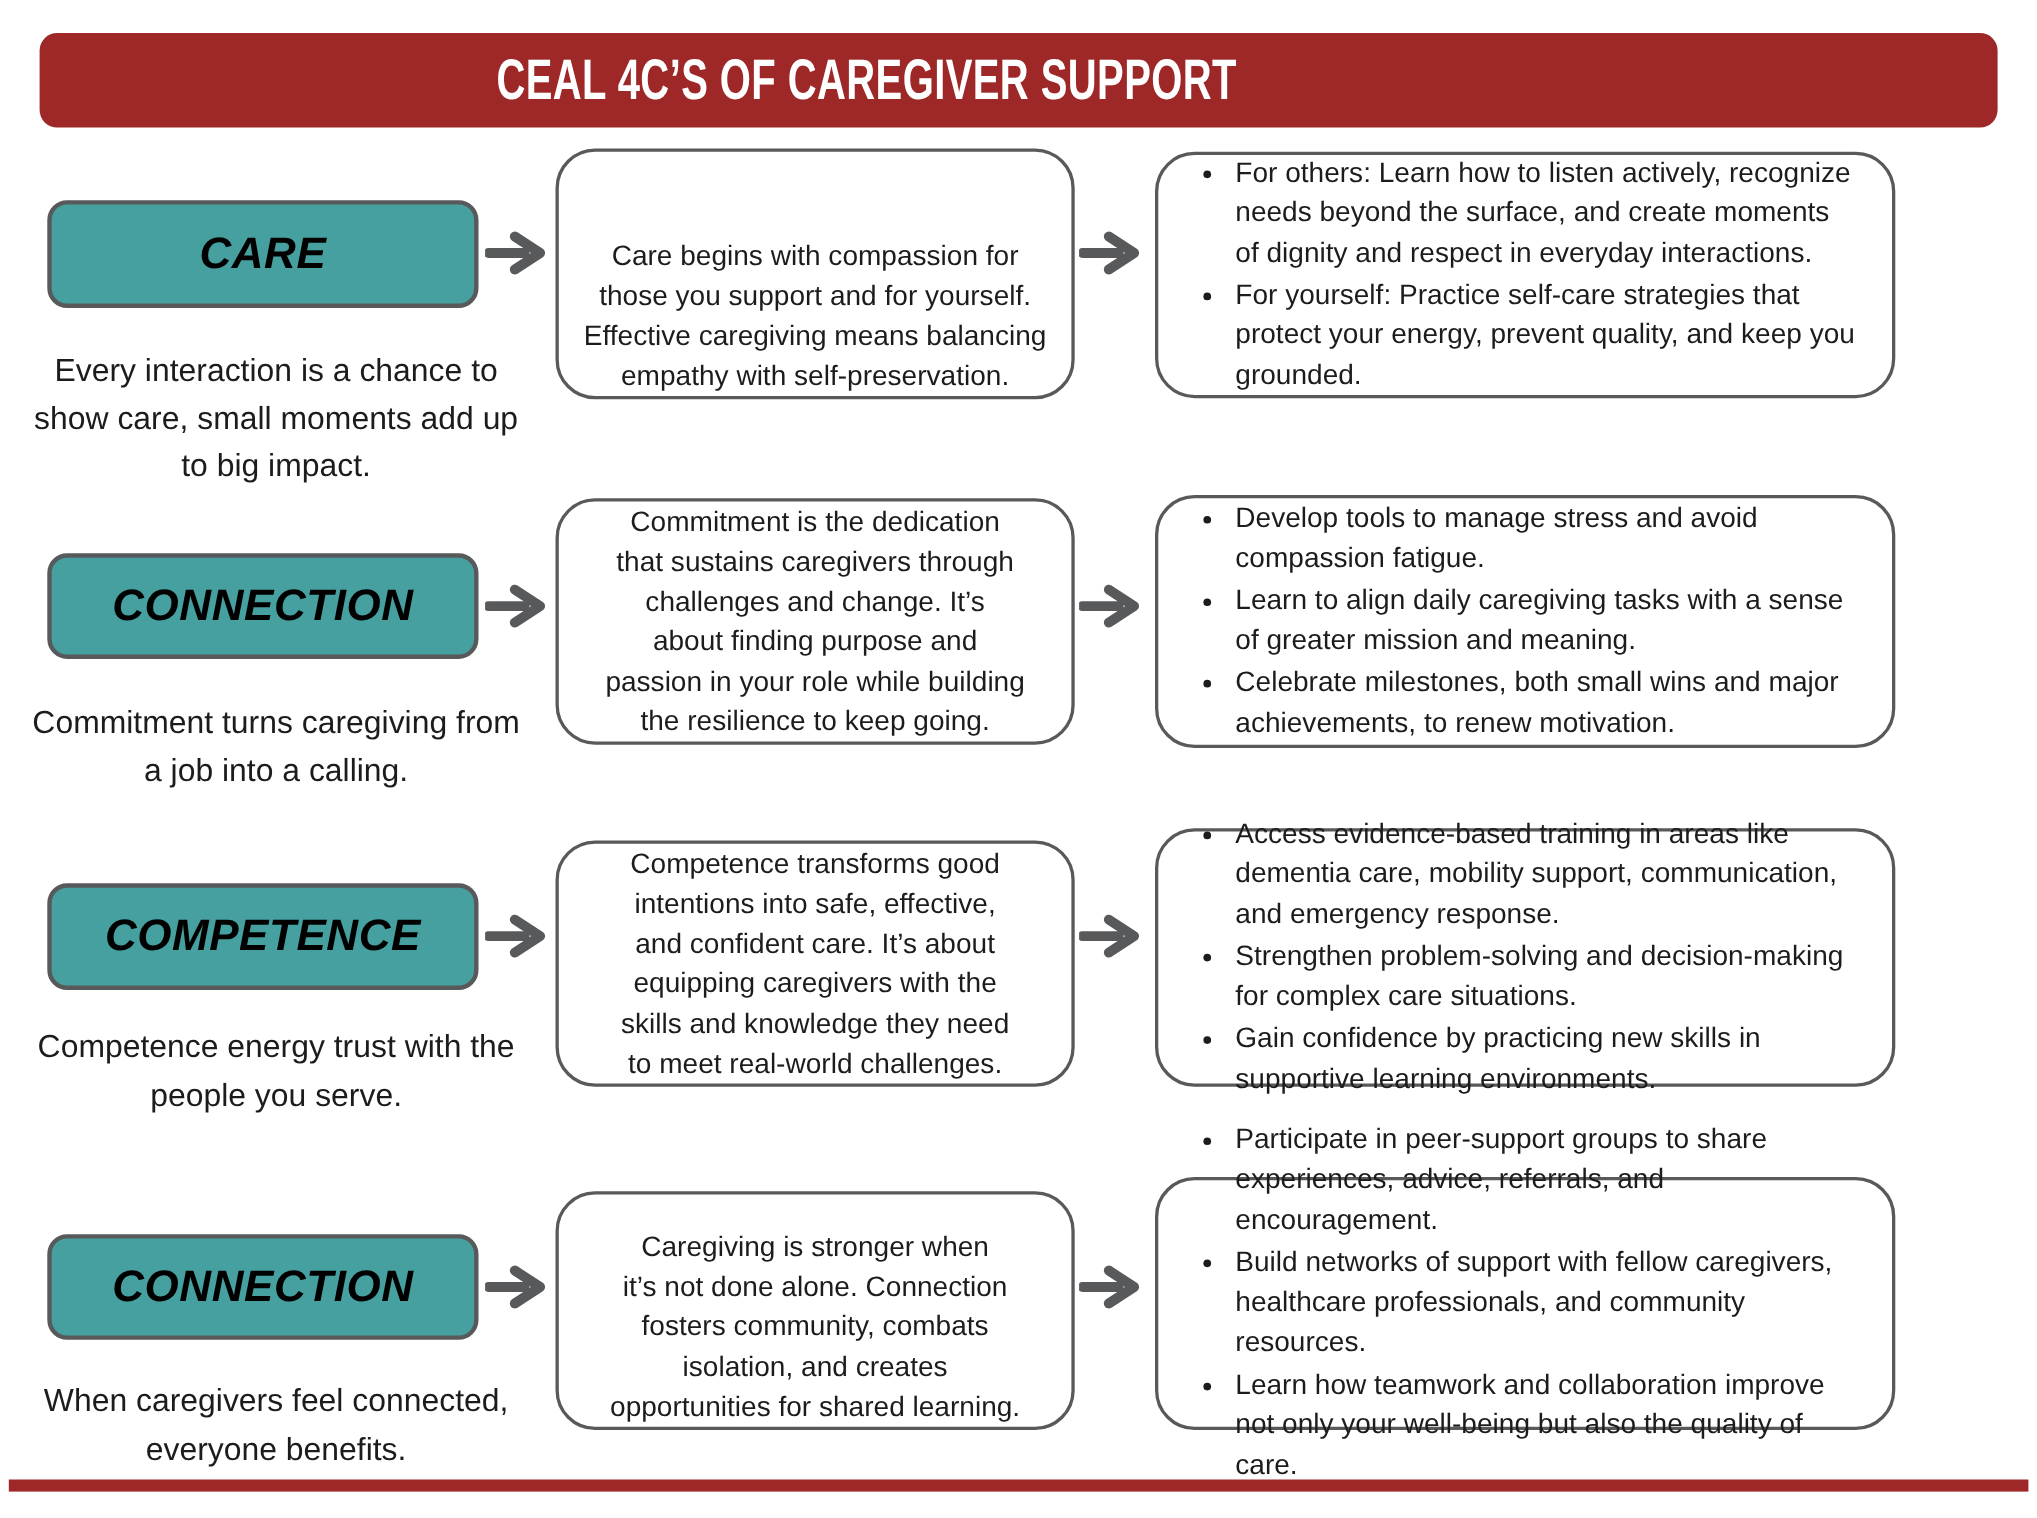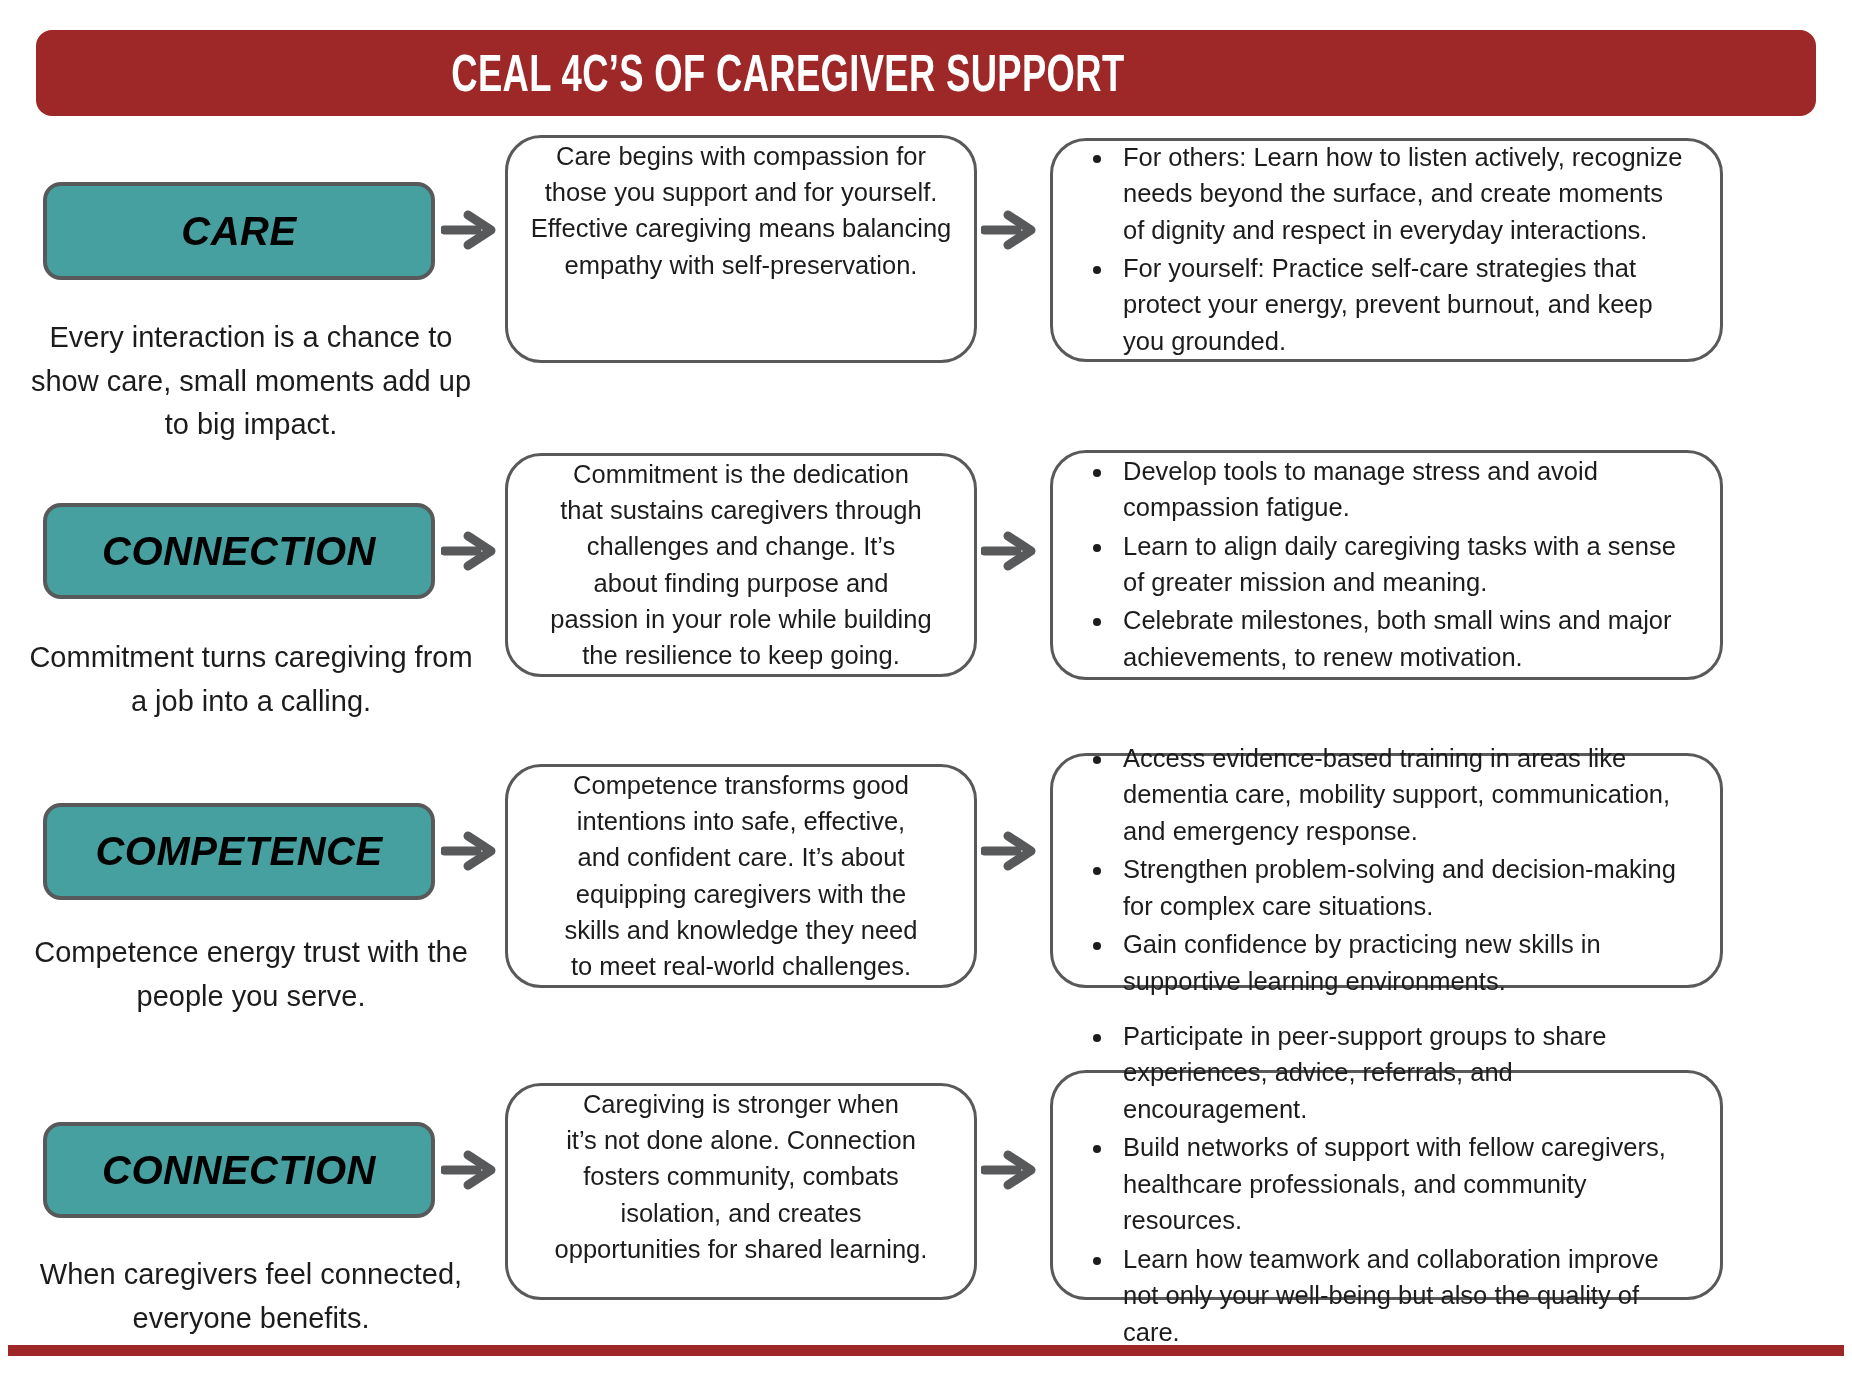--- a/index.html
+++ b/index.html
@@ -35,21 +35,21 @@
     text-align:center;font-size:29px;line-height:1.5;color:#1c1c1c;
   }
 
   .arrow{position:absolute;top:var(--at);width:58px;height:44px;}
   .arrow.a1{left:441px;}
   .arrow.a2{left:981px;}
 
   .midbox{
     position:absolute;left:505px;top:var(--mt);width:472px;height:var(--mh);
     background:#ffffff;border:3px solid var(--border,#58595B);border-radius:36px;
-    display:flex;align-items:flex-start;justify-content:center;box-sizing:border-box;
+    display:flex;align-items:flex-end;justify-content:center;box-sizing:border-box;
     padding:0 20px;
   }
   .midbox p{
     margin:0;text-align:center;font-size:25.5px;line-height:1.42;color:#1c1c1c;
     text-wrap:balance;
   }
 
   .rightbox{
     position:absolute;left:1050px;top:var(--rt);width:673px;height:var(--rh);
     background:#ffffff;border:3px solid var(--border,#58595B);border-radius:36px;
@@ -87,21 +87,21 @@
     <div class="midbox">
       <p>Care begins with compassion for those you support and for yourself. Effective caregiving means balancing empathy with self-preservation.</p>
     </div>
     <svg class="arrow a2" viewBox="0 0 58 44">
       <path d="M3 22 H36" stroke="#58595B" stroke-width="9" stroke-linecap="round" fill="none"></path>
       <path d="M27 7 L50 22 L27 37" stroke="#58595B" stroke-width="9" stroke-linecap="round" stroke-linejoin="round" fill="none"></path>
     </svg>
     <div class="rightbox">
       <ul>
         <li>For others: Learn how to listen actively, recognize needs beyond the surface, and create moments of dignity and respect in everyday interactions.</li>
-        <li>For yourself: Practice self-care strategies that protect your energy, prevent burnout, and keep you grounded.</li>
+        <li>For yourself: Practice self-care strategies that protect your energy, prevent quality, and keep you grounded.</li>
       </ul>
     </div>
   </section>
 
   <section class="row" style="--pt:503px;--ph:96px;--ct:620px;--at:529px;--mt:453px;--mh:224px;--rt:450px;--rh:230px">
     <div class="pill">
       <span>CONNECTION</span>
     </div>
     <p class="caption">Commitment turns caregiving from a job into a calling.</p>
     <svg class="arrow a1" viewBox="0 0 58 44">

